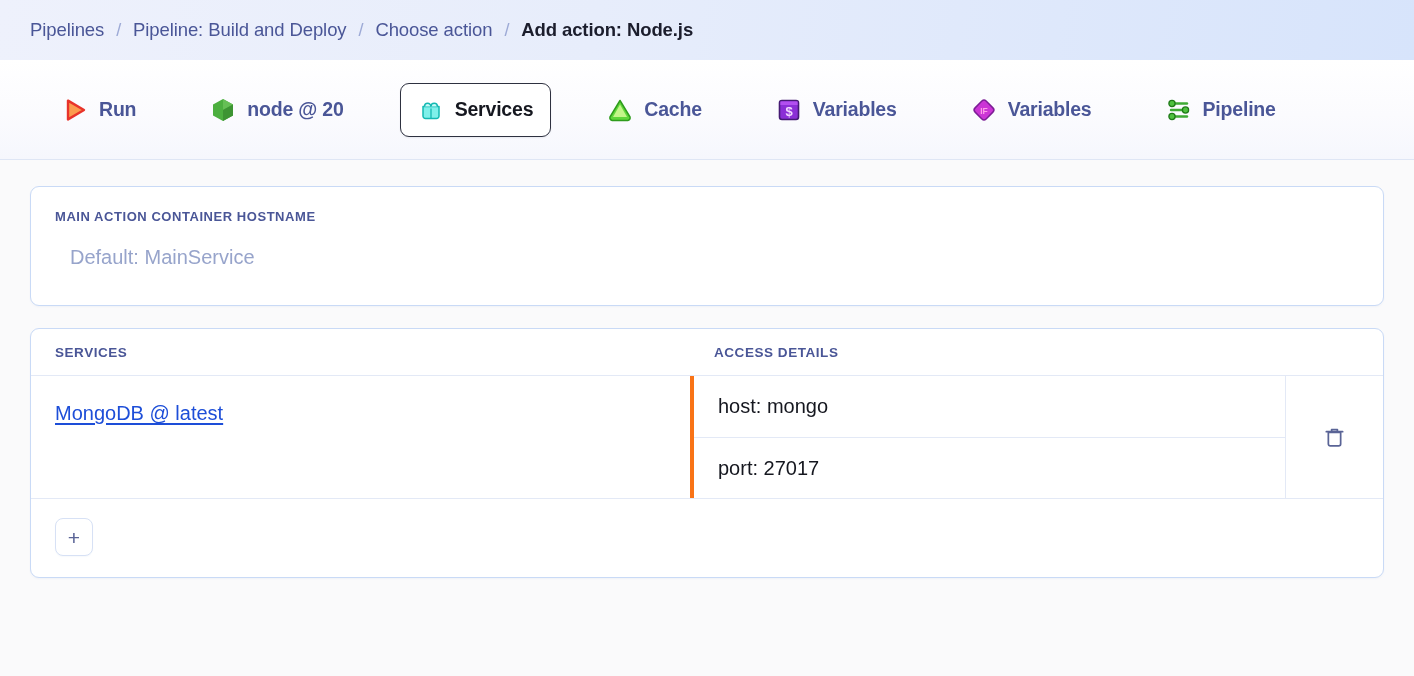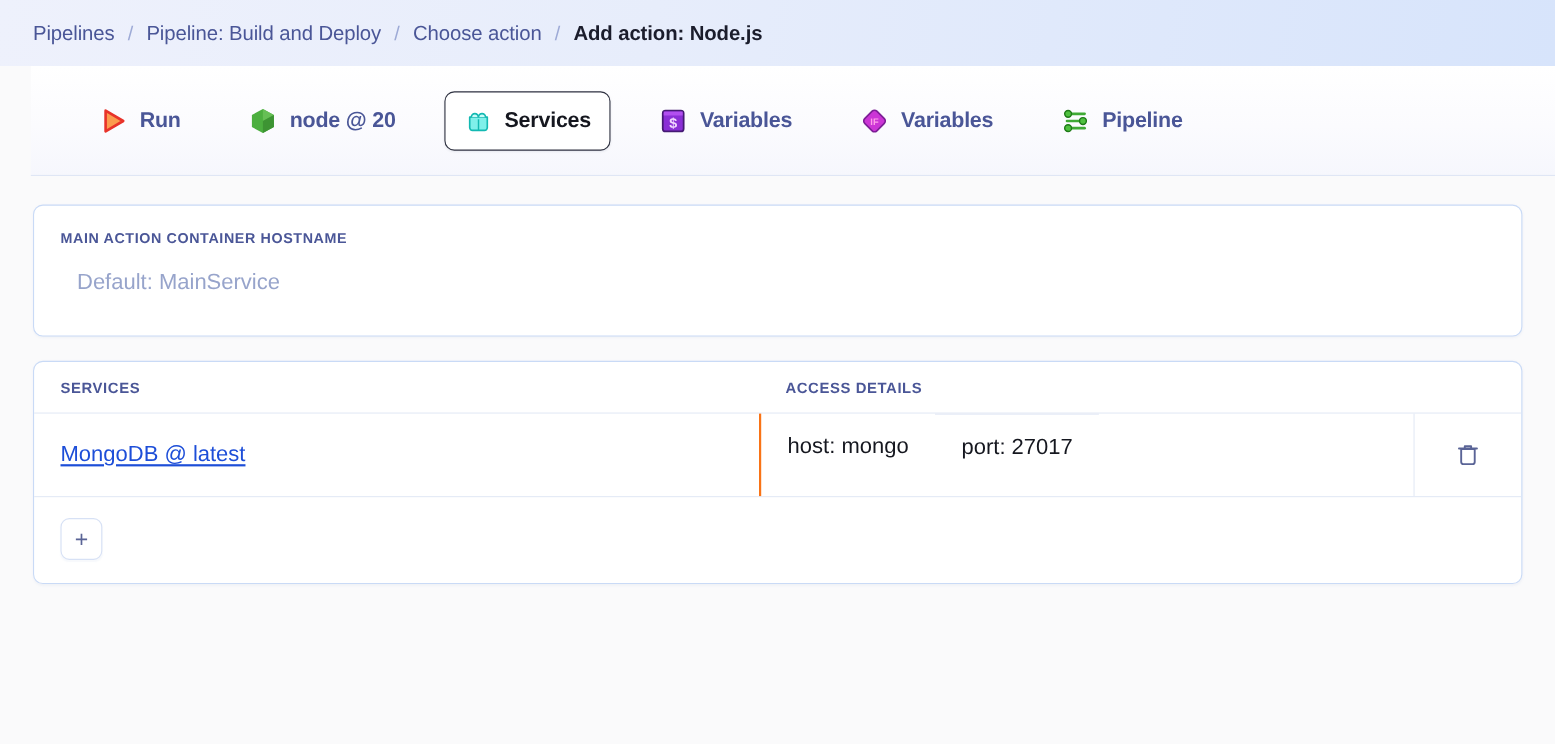--- a/index.html
+++ b/index.html
@@ -54,22 +54,21 @@
   }
 
   
   .tabbar {
     height: 100px;
     background: linear-gradient(180deg, #ffffff 0%, #fbfbfe 55%, #f6f7fd 100%);
     border-bottom: 1px solid #dfe6f5;
     display: flex;
     align-items: center;
     padding-left: 44px;
-    gap: 0;
-    margin-left: 28px;
+    gap: 12px;
   }
 
   .tab {
     display: flex;
     align-items: center;
     gap: 11px;
     padding: 13px 17px;
     border-radius: 9px;
     border: 1.6px solid transparent;
     cursor: pointer;
@@ -170,24 +169,24 @@
     font-size: 20px;
     color: #1d4ed8;
     text-decoration: underline;
     text-underline-offset: 3px;
     font-weight: 400;
     cursor: pointer;
   }
 
   .cell-access {
     flex: 1;
-    border-left: 2px solid #f97316;
+    border-left: 4px solid #f97316;
     border-right: 1px solid #e3e9f6;
     display: flex;
-    flex-direction: row;
+    flex-direction: column;
   }
 
   .access-line {
     font-size: 20px;
     color: #15171f;
     padding: 20px 24px;
     height: 61px;
     display: flex;
     align-items: center;
   }
@@ -270,20 +269,29 @@
       <svg viewBox="0 0 26 26" width="26" height="26">
         <path d="M5 9.5 h16 v9.5 a2.5 2.5 0 0 1 -2.5 2.5 h-11 A2.5 2.5 0 0 1 5 19 Z" fill="#7ff0ea" stroke="#13b9b2" stroke-width="1.5" stroke-linejoin="round"></path>
         <path d="M6.5 9.5 a3.2 3.2 0 0 1 6.4 0" fill="#c8fbf8" stroke="#13b9b2" stroke-width="1.5"></path>
         <path d="M13 9.5 a3.2 3.2 0 0 1 6.4 0" fill="#c8fbf8" stroke="#13b9b2" stroke-width="1.5"></path>
         <line x1="13" y1="11.5" x2="13" y2="21.5" stroke="#13b9b2" stroke-width="1.3"></line>
       </svg>
     </span>
     <span class="tab-label">Services</span>
   </div>
 
+  <div class="tab">
+    <span class="tab-icon">
+      <svg viewBox="0 0 26 26" width="26" height="26">
+        <path d="M13 3.5 L23 20 a2.6 2.6 0 0 1 -2.2 3.4 H5.2 A2.6 2.6 0 0 1 3 20 Z" fill="#5fd63a" stroke="#2f9c1c" stroke-width="1.5" stroke-linejoin="round"></path>
+        <path d="M13 7.5 L20 20 H6 Z" fill="#c4f58a"></path>
+      </svg>
+    </span>
+    <span class="tab-label">Cache</span>
+  </div>
 
   <div class="tab">
     <span class="tab-icon">
       <svg viewBox="0 0 26 26" width="26" height="26">
         <rect x="3.5" y="3.5" width="19" height="19" rx="2.5" fill="#8b2fd6" stroke="#451a74" stroke-width="1.6"></rect>
         <rect x="4.4" y="4.4" width="17.2" height="3.6" fill="#b24ff0"></rect>
         <text x="13" y="19" font-family="'Liberation Sans', sans-serif" font-size="13" font-weight="700" fill="#f2d9ff" text-anchor="middle">$</text>
       </svg>
     </span>
     <span class="tab-label">Variables</span>

